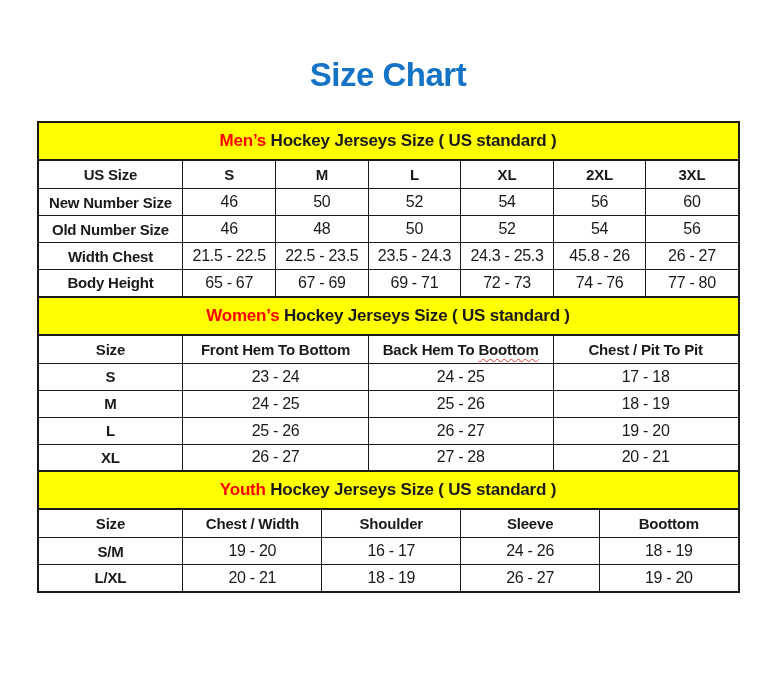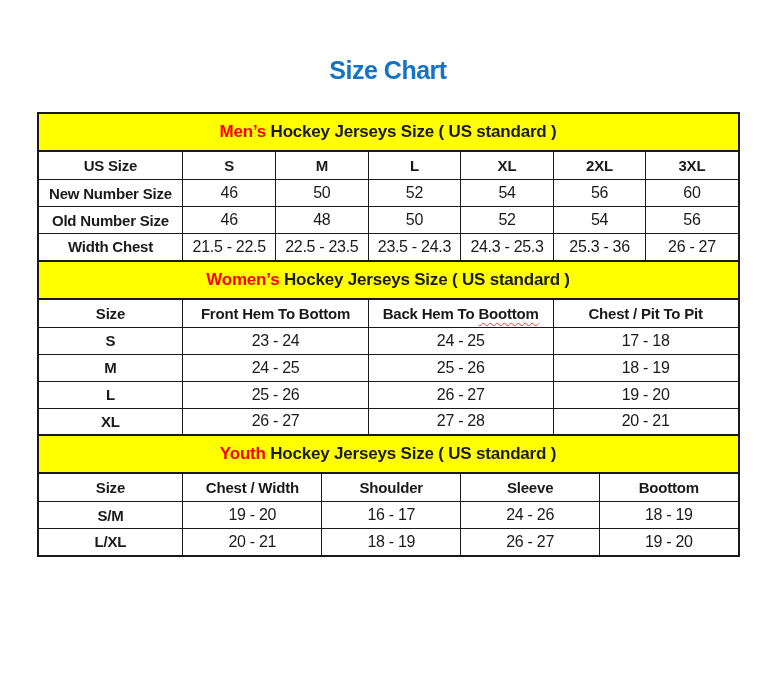--- a/index.html
+++ b/index.html
@@ -4,21 +4,21 @@
 <style>
   html, body { margin: 0; padding: 0; background: #ffffff; }
   body {
     width: 776px; height: 692px; overflow: hidden;
     font-family: "Liberation Sans", "DejaVu Sans", sans-serif;
     color: #1a1a1a;
   }
   .title {
     margin: 56px 0 27px 0;
     text-align: center;
-    font-size: 25px;
+    font-size: 33px;
     font-weight: bold;
     letter-spacing: -0.5px;
     color: #1473c4;
   }
   .tables { width: 703px; margin: 0 auto; }
   table.size-table {
     border-collapse: collapse;
     table-layout: fixed;
     width: 703px;
     border: 2px solid #1a1a1a;
@@ -115,22 +115,31 @@
             <td>52</td>
             <td>54</td>
             <td>56</td>
           </tr>
           <tr class="data-row">
             <th class="row-label">Width Chest</th>
             <td>21.5 - 22.5</td>
             <td>22.5 - 23.5</td>
             <td>23.5 - 24.3</td>
             <td>24.3 - 25.3</td>
-            <td>25.3 - 36</td>
-            <td>26 - 27</td>
+            <td>45.8 - 26</td>
+            <td>26 - 27</td>
+          </tr>
+          <tr class="data-row">
+            <th class="row-label">Body Height</th>
+            <td>65 - 67</td>
+            <td>67 - 69</td>
+            <td>69 - 71</td>
+            <td>72 - 73</td>
+            <td>74 - 76</td>
+            <td>77 - 80</td>
           </tr>
         </tbody>
       </table>
       <table class="size-table">
         <colgroup>
           <col style="width: 145px;">
           <col style="width: 184.667px;">
           <col style="width: 184.667px;">
           <col style="width: 184.667px;">
         </colgroup>

